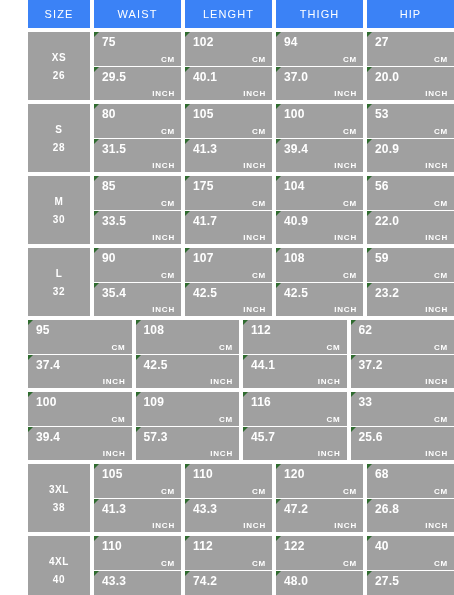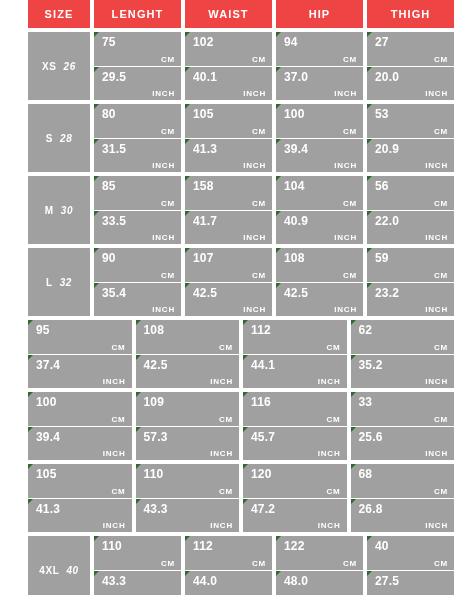--- a/index.html
+++ b/index.html
@@ -24,24 +24,24 @@
   }
 
   
   .header-row {
     display: flex;
     height: 28px;
     gap: 4px;
     margin-bottom: 4px;
   }
   .header-cell {
-    background: #ef4444;
+    background: #3b82f6;
     color: #ffffff;
     font-size: 11px;
-    font-weight: bold;
+    font-weight: normal;
     letter-spacing: 1.1px;
     display: flex;
     align-items: center;
     justify-content: center;
     box-sizing: border-box;
   }
   .col-size   { width: 62px; flex: 0 0 62px; }
   .col-meas   { flex: 1 1 0; }
 
   
@@ -50,35 +50,35 @@
     gap: 4px;
     height: 68px;
     margin-bottom: 4px;
   }
   .size-cell {
     width: 62px;
     flex: 0 0 62px;
     background: #a0a0a0;
     color: #ffffff;
     display: flex;
+    flex-direction: column;
     align-items: center;
     justify-content: center;
     gap: 7px;
     box-sizing: border-box;
   }
   .size-label {
     font-size: 10px;
     font-weight: bold;
     letter-spacing: 0.6px;
   }
   .size-number {
     font-size: 10px;
     font-weight: bold;
     letter-spacing: 0.6px;
-    font-style: italic;
   }
 
   .meas-col {
     flex: 1 1 0;
     display: flex;
     flex-direction: column;
     gap: 1px;
   }
   .meas-cell {
     position: relative;
@@ -114,24 +114,24 @@
     letter-spacing: 0.8px;
   }
 </style>
 </head>
 <body>
 
 <div id="size-chart">
 
   <div class="header-row">
       <div class="header-cell col-size">SIZE</div>
+      <div class="header-cell col-meas">WAIST</div>
       <div class="header-cell col-meas">LENGHT</div>
-      <div class="header-cell col-meas">WAIST</div>
+      <div class="header-cell col-meas">THIGH</div>
       <div class="header-cell col-meas">HIP</div>
-      <div class="header-cell col-meas">THIGH</div>
     </div>
 
   <div id="body-rows">
       <div class="size-group">
         <div class="size-cell">
           <div class="size-label">XS</div>
           <div class="size-number">26</div>
         </div>
         <div class="meas-col">
           <div class="meas-cell">
@@ -249,21 +249,21 @@
           </div>
           <div class="meas-cell">
             <span class="marker"></span>
             <div class="meas-value">33.5</div>
             <div class="meas-unit">INCH</div>
           </div>
         </div>
         <div class="meas-col">
           <div class="meas-cell">
             <span class="marker"></span>
-            <div class="meas-value">158</div>
+            <div class="meas-value">175</div>
             <div class="meas-unit">CM</div>
           </div>
           <div class="meas-cell">
             <span class="marker"></span>
             <div class="meas-value">41.7</div>
             <div class="meas-unit">INCH</div>
           </div>
         </div>
         <div class="meas-col">
           <div class="meas-cell">
@@ -382,21 +382,21 @@
           </div>
         </div>
         <div class="meas-col">
           <div class="meas-cell">
             <span class="marker"></span>
             <div class="meas-value">62</div>
             <div class="meas-unit">CM</div>
           </div>
           <div class="meas-cell">
             <span class="marker"></span>
-            <div class="meas-value">35.2</div>
+            <div class="meas-value">37.2</div>
             <div class="meas-unit">INCH</div>
           </div>
         </div>
       </div>
       <div class="size-group">
         <div class="meas-col">
           <div class="meas-cell">
             <span class="marker"></span>
             <div class="meas-value">100</div>
             <div class="meas-unit">CM</div>
@@ -438,20 +438,24 @@
             <div class="meas-unit">CM</div>
           </div>
           <div class="meas-cell">
             <span class="marker"></span>
             <div class="meas-value">25.6</div>
             <div class="meas-unit">INCH</div>
           </div>
         </div>
       </div>
       <div class="size-group">
+        <div class="size-cell">
+          <div class="size-label">3XL</div>
+          <div class="size-number">38</div>
+        </div>
         <div class="meas-col">
           <div class="meas-cell">
             <span class="marker"></span>
             <div class="meas-value">105</div>
             <div class="meas-unit">CM</div>
           </div>
           <div class="meas-cell">
             <span class="marker"></span>
             <div class="meas-value">41.3</div>
             <div class="meas-unit">INCH</div>
@@ -512,21 +516,21 @@
           </div>
         </div>
         <div class="meas-col">
           <div class="meas-cell">
             <span class="marker"></span>
             <div class="meas-value">112</div>
             <div class="meas-unit">CM</div>
           </div>
           <div class="meas-cell">
             <span class="marker"></span>
-            <div class="meas-value">44.0</div>
+            <div class="meas-value">74.2</div>
             <div class="meas-unit">INCH</div>
           </div>
         </div>
         <div class="meas-col">
           <div class="meas-cell">
             <span class="marker"></span>
             <div class="meas-value">122</div>
             <div class="meas-unit">CM</div>
           </div>
           <div class="meas-cell">

